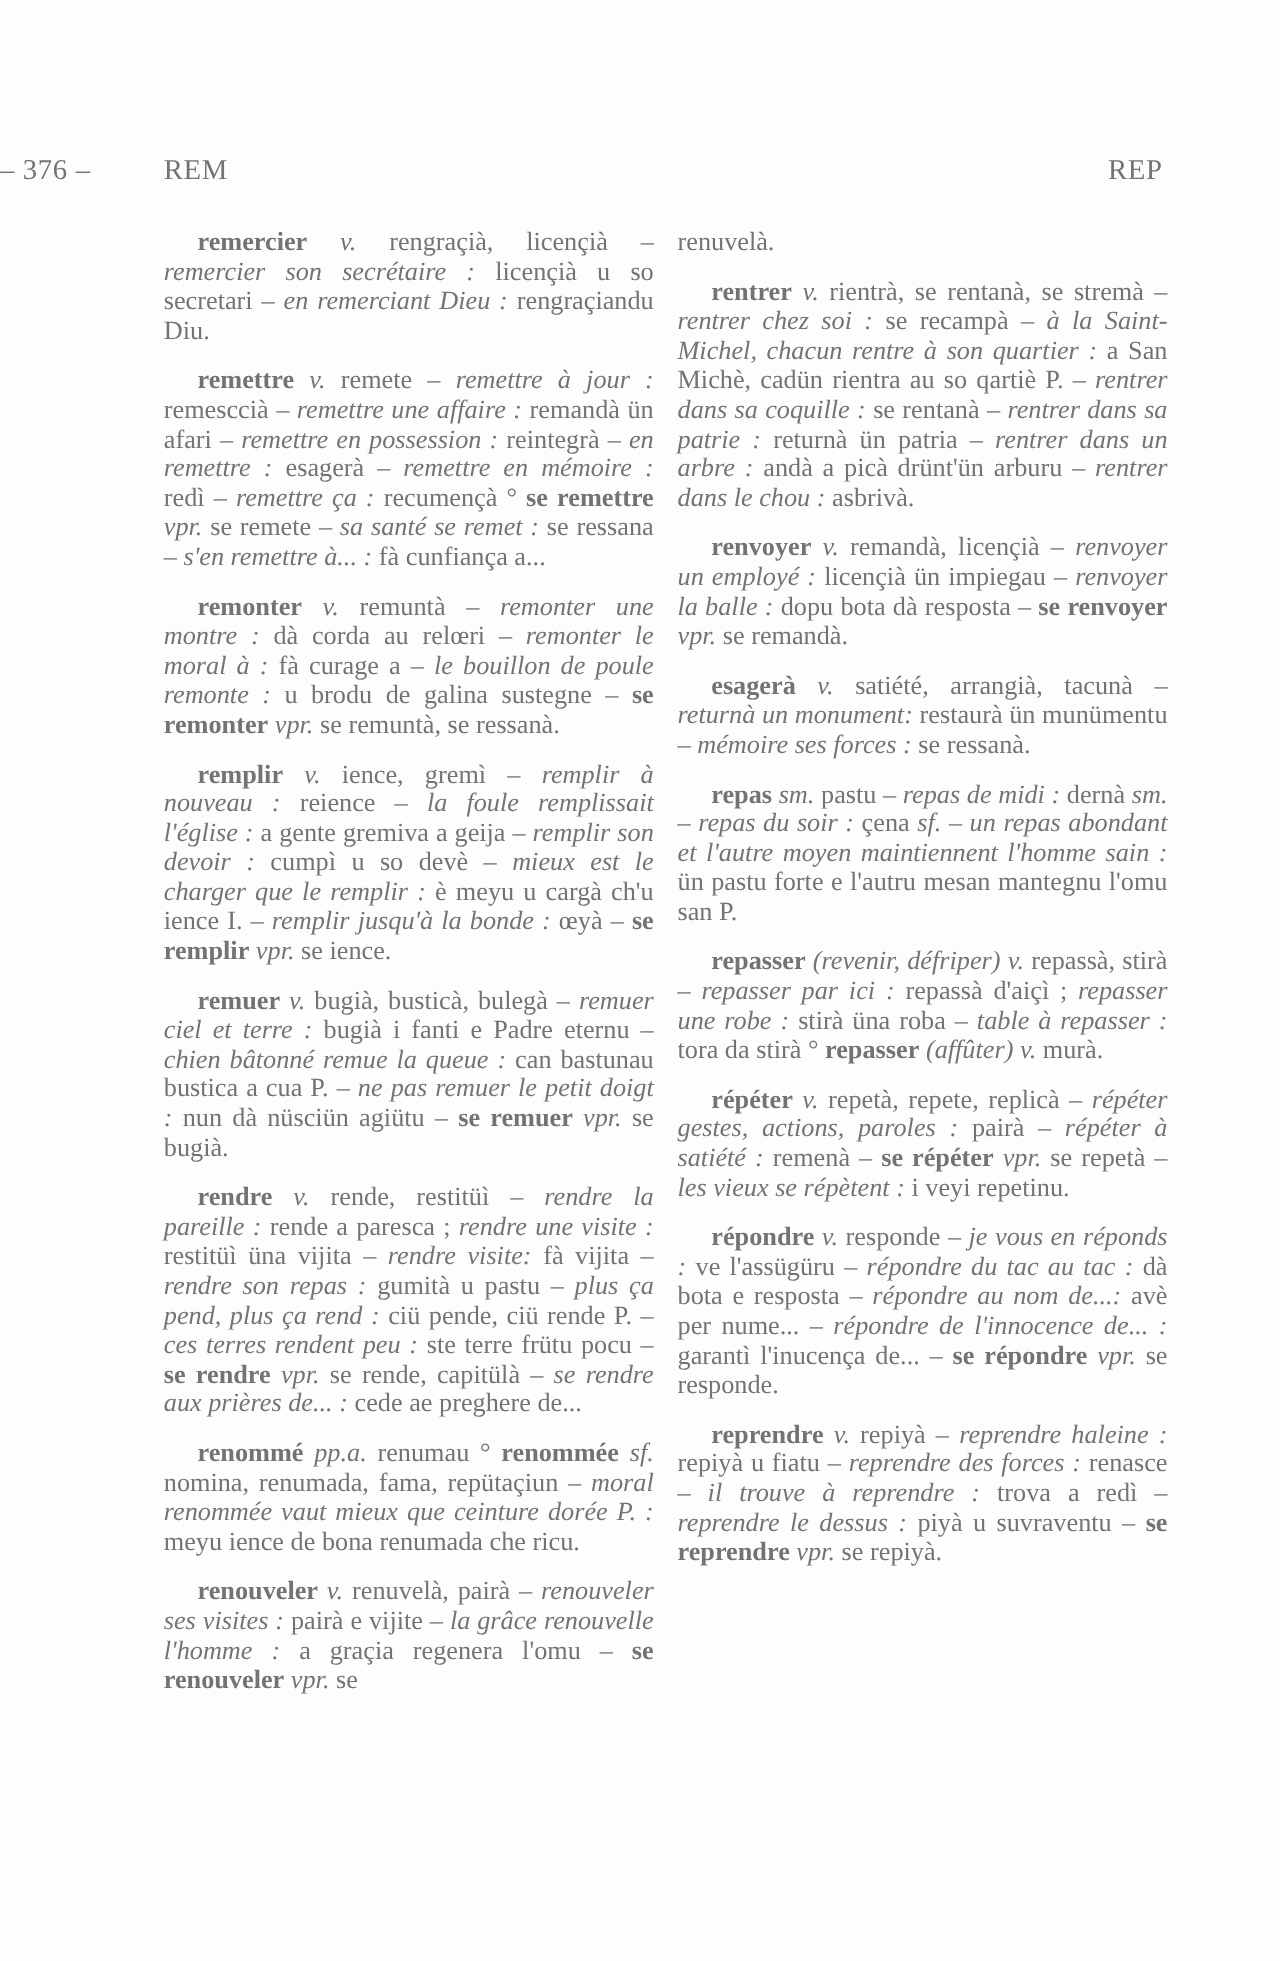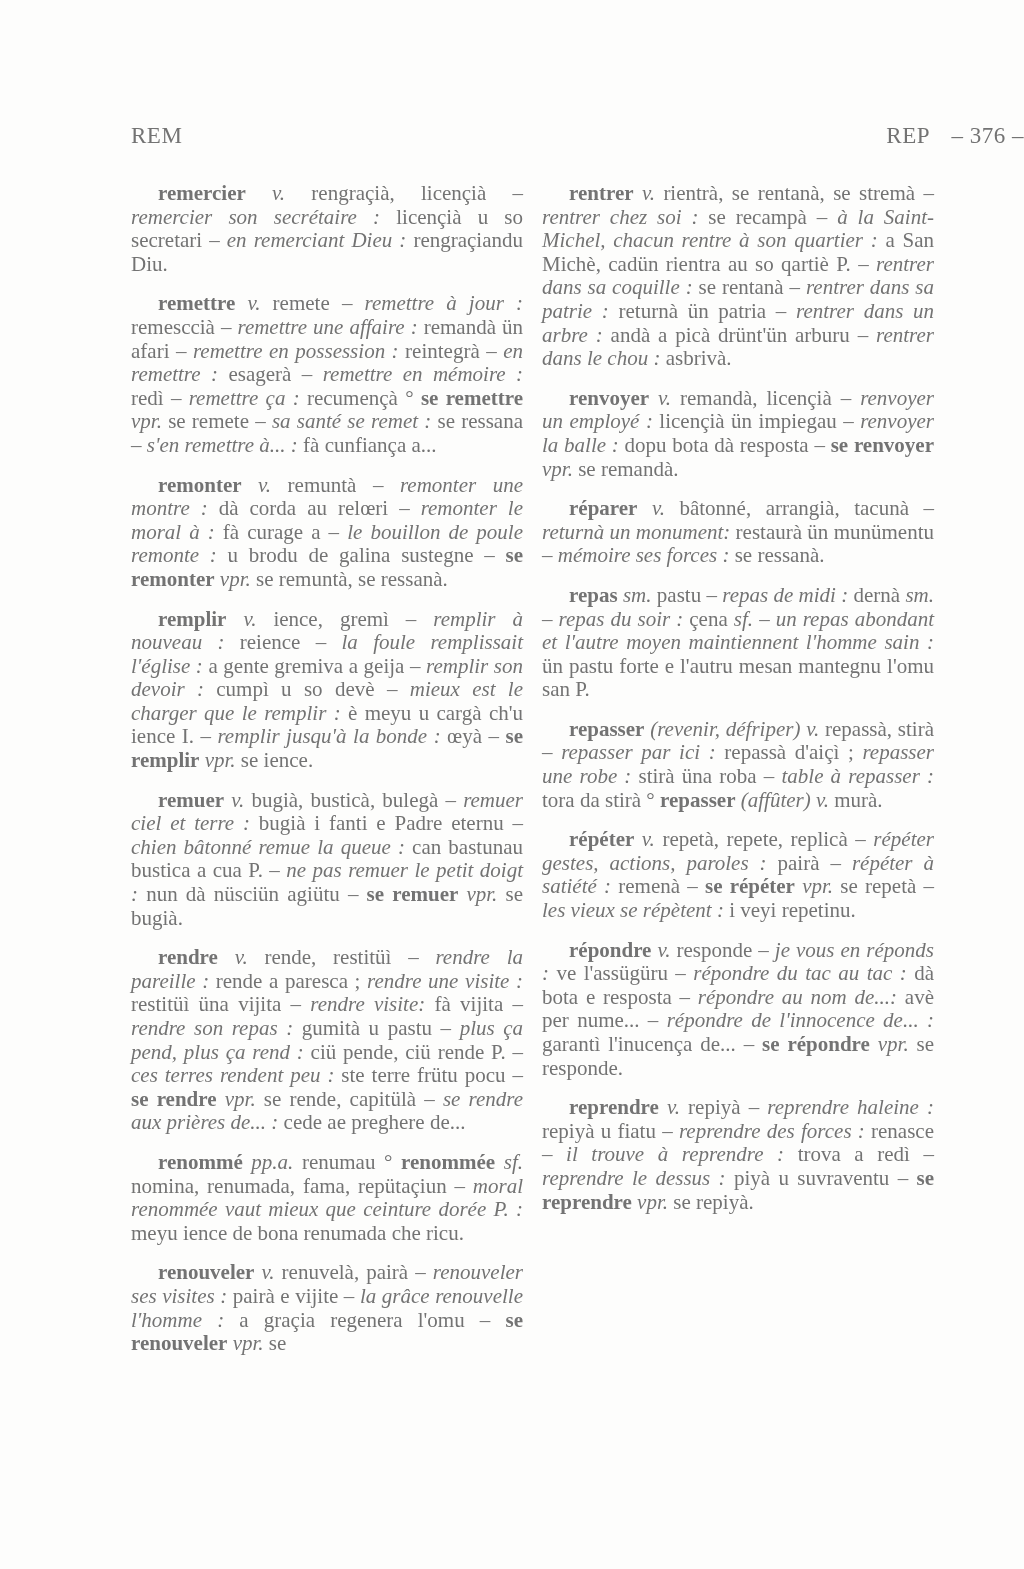--- a/index.html
+++ b/index.html
@@ -16,21 +16,21 @@
   .running-head {
     position: absolute;
     top: 123px;
     left: 0;
     width: 100%;
     height: 30px;
     font-size: 23px;
     letter-spacing: 0.5px;
   }
   .running-head .guide-left  { position: absolute; left: 131px; top: 0; }
-  .running-head .page-number { position: absolute; left: 0; right: 0; top: 0; text-align: right; }
+  .running-head .page-number { position: absolute; left: 0; right: 0; top: 0; text-align: left; }
   .running-head .guide-right { position: absolute; right: 94px; top: 0; }
   .col {
     position: absolute;
     top: 166px;
     width: 392px;
     text-align: justify;
   }
   .col-left  { left: 131px; }
   .col-right { left: 542px; }
   p.entry {
@@ -57,22 +57,23 @@
       <p class="entry"><span class="b">remercier</span><span class="i"> v.</span><span class="n"> rengraçià, licençià – </span><span class="i">remercier son secrétaire :</span><span class="n"> licençià u so secretari – </span><span class="i">en remerciant Dieu :</span><span class="n"> rengraçiandu Diu.</span></p>
       <p class="entry"><span class="b">remettre</span><span class="i"> v.</span><span class="n"> remete – </span><span class="i">remettre à jour :</span><span class="n"> remesccià – </span><span class="i">remettre une affaire :</span><span class="n"> remandà ün afari – </span><span class="i">remettre en possession :</span><span class="n"> reintegrà – </span><span class="i">en remettre :</span><span class="n"> esagerà – </span><span class="i">remettre en mémoire :</span><span class="n"> redì – </span><span class="i">remettre ça :</span><span class="n"> recumençà ° </span><span class="b">se remettre</span><span class="i"> vpr.</span><span class="n"> se remete – </span><span class="i">sa santé se remet :</span><span class="n"> se ressana – </span><span class="i">s'en remettre à... :</span><span class="n"> fà cunfiança a...</span></p>
       <p class="entry"><span class="b">remonter</span><span class="i"> v.</span><span class="n"> remuntà – </span><span class="i">remonter une montre :</span><span class="n"> dà corda au relœri – </span><span class="i">remonter le moral à :</span><span class="n"> fà curage a – </span><span class="i">le bouillon de poule remonte :</span><span class="n"> u brodu de galina sustegne – </span><span class="b">se remonter</span><span class="i"> vpr.</span><span class="n"> se remuntà, se ressanà.</span></p>
       <p class="entry"><span class="b">remplir</span><span class="i"> v.</span><span class="n"> ience, gremì – </span><span class="i">remplir à nouveau :</span><span class="n"> reience – </span><span class="i">la foule remplissait l'église :</span><span class="n"> a gente gremiva a geija – </span><span class="i">remplir son devoir :</span><span class="n"> cumpì u so devè – </span><span class="i">mieux est le charger que le remplir :</span><span class="n"> è meyu u cargà ch'u ience I. – </span><span class="i">remplir jusqu'à la bonde :</span><span class="n"> œyà – </span><span class="b">se remplir</span><span class="i"> vpr.</span><span class="n"> se ience.</span></p>
       <p class="entry"><span class="b">remuer</span><span class="i"> v.</span><span class="n"> bugià, busticà, bulegà – </span><span class="i">remuer ciel et terre :</span><span class="n"> bugià i fanti e Padre eternu – </span><span class="i">chien bâtonné remue la queue :</span><span class="n"> can bastunau bustica a cua P. – </span><span class="i">ne pas remuer le petit doigt :</span><span class="n"> nun dà nüsciün agiütu – </span><span class="b">se remuer</span><span class="i"> vpr.</span><span class="n"> se bugià.</span></p>
       <p class="entry"><span class="b">rendre</span><span class="i"> v.</span><span class="n"> rende, restitüì – </span><span class="i">rendre la pareille :</span><span class="n"> rende a paresca ; </span><span class="i">rendre une visite :</span><span class="n"> restitüì üna vijita – </span><span class="i">rendre visite:</span><span class="n"> fà vijita – </span><span class="i">rendre son repas :</span><span class="n"> gumità u pastu – </span><span class="i">plus ça pend, plus ça rend :</span><span class="n"> ciü pende, ciü rende P. – </span><span class="i">ces terres rendent peu :</span><span class="n"> ste terre frütu pocu – </span><span class="b">se rendre</span><span class="i"> vpr.</span><span class="n"> se rende, capitülà – </span><span class="i">se rendre aux prières de... :</span><span class="n"> cede ae preghere de...</span></p>
       <p class="entry"><span class="b">renommé</span><span class="i"> pp.a.</span><span class="n"> renumau ° </span><span class="b">renommée</span><span class="i"> sf.</span><span class="n"> nomina, renumada, fama, repütaçiun – </span><span class="i">moral renommée vaut mieux que ceinture dorée P. :</span><span class="n"> meyu ience de bona renumada che ricu.</span></p>
       <p class="entry"><span class="b">renouveler</span><span class="i"> v.</span><span class="n"> renuvelà, pairà – </span><span class="i">renouveler ses visites :</span><span class="n"> pairà e vijite – </span><span class="i">la grâce renouvelle l'homme :</span><span class="n"> a graçia regenera l'omu – </span><span class="b">se renouveler</span><span class="i"> vpr.</span><span class="n"> se</span></p>
     </div>
   <div class="col col-right">
+      <p class="entry noindent"><span class="n">renuvelà.</span></p>
       <p class="entry"><span class="b">rentrer</span><span class="i"> v.</span><span class="n"> rientrà, se rentanà, se stremà – </span><span class="i">rentrer chez soi :</span><span class="n"> se recampà – </span><span class="i">à la Saint-Michel, chacun rentre à son quartier :</span><span class="n"> a San Michè, cadün rientra au so qartiè P. – </span><span class="i">rentrer dans sa coquille :</span><span class="n"> se rentanà – </span><span class="i">rentrer dans sa patrie :</span><span class="n"> returnà ün patria – </span><span class="i">rentrer dans un arbre :</span><span class="n"> andà a picà drünt'ün arburu – </span><span class="i">rentrer dans le chou :</span><span class="n"> asbrivà.</span></p>
       <p class="entry"><span class="b">renvoyer</span><span class="i"> v.</span><span class="n"> remandà, licençià – </span><span class="i">renvoyer un employé :</span><span class="n"> licençià ün impiegau – </span><span class="i">renvoyer la balle :</span><span class="n"> dopu bota dà resposta – </span><span class="b">se renvoyer</span><span class="i"> vpr.</span><span class="n"> se remandà.</span></p>
-      <p class="entry"><span class="b">réparer</span><span class="i"> v.</span><span class="n"> bâtonné, arrangià, tacunà – </span><span class="i">returnà un monument:</span><span class="n"> restaurà ün munümentu – </span><span class="i">mémoire ses forces :</span><span class="n"> se ressanà.</span></p>
+      <p class="entry"><span class="b">esagerà</span><span class="i"> v.</span><span class="n"> satiété, arrangià, tacunà – </span><span class="i">returnà un monument:</span><span class="n"> restaurà ün munümentu – </span><span class="i">mémoire ses forces :</span><span class="n"> se ressanà.</span></p>
       <p class="entry"><span class="b">repas</span><span class="i"> sm.</span><span class="n"> pastu – </span><span class="i">repas de midi :</span><span class="n"> dernà </span><span class="i">sm.</span><span class="n"> – </span><span class="i">repas du soir :</span><span class="n"> çena </span><span class="i">sf.</span><span class="n"> – </span><span class="i">un repas abondant et l'autre moyen maintiennent l'homme sain :</span><span class="n"> ün pastu forte e l'autru mesan mantegnu l'omu san P.</span></p>
       <p class="entry"><span class="b">repasser</span><span class="i"> (revenir, défriper) v.</span><span class="n"> repassà, stirà – </span><span class="i">repasser par ici :</span><span class="n"> repassà d'aiçì ; </span><span class="i">repasser une robe :</span><span class="n"> stirà üna roba – </span><span class="i">table à repasser :</span><span class="n"> tora da stirà ° </span><span class="b">repasser</span><span class="i"> (affûter) v.</span><span class="n"> murà.</span></p>
       <p class="entry"><span class="b">répéter</span><span class="i"> v.</span><span class="n"> repetà, repete, replicà – </span><span class="i">répéter gestes, actions, paroles :</span><span class="n"> pairà – </span><span class="i">répéter à satiété :</span><span class="n"> remenà – </span><span class="b">se répéter</span><span class="i"> vpr.</span><span class="n"> se repetà – </span><span class="i">les vieux se répètent :</span><span class="n"> i veyi repetinu.</span></p>
       <p class="entry"><span class="b">répondre</span><span class="i"> v.</span><span class="n"> responde – </span><span class="i">je vous en réponds :</span><span class="n"> ve l'assügüru – </span><span class="i">répondre du tac au tac :</span><span class="n"> dà bota e resposta – </span><span class="i">répondre au nom de...:</span><span class="n"> avè per nume... – </span><span class="i">répondre de l'innocence de... :</span><span class="n"> garantì l'inucença de... – </span><span class="b">se répondre</span><span class="i"> vpr.</span><span class="n"> se responde.</span></p>
       <p class="entry"><span class="b">reprendre</span><span class="i"> v.</span><span class="n"> repiyà – </span><span class="i">reprendre haleine :</span><span class="n"> repiyà u fiatu – </span><span class="i">reprendre des forces :</span><span class="n"> renasce – </span><span class="i">il trouve à reprendre :</span><span class="n"> trova a redì – </span><span class="i">reprendre le dessus :</span><span class="n"> piyà u suvraventu – </span><span class="b">se reprendre</span><span class="i"> vpr.</span><span class="n"> se repiyà.</span></p>
     </div>
 </div>
 
 </body></html>

